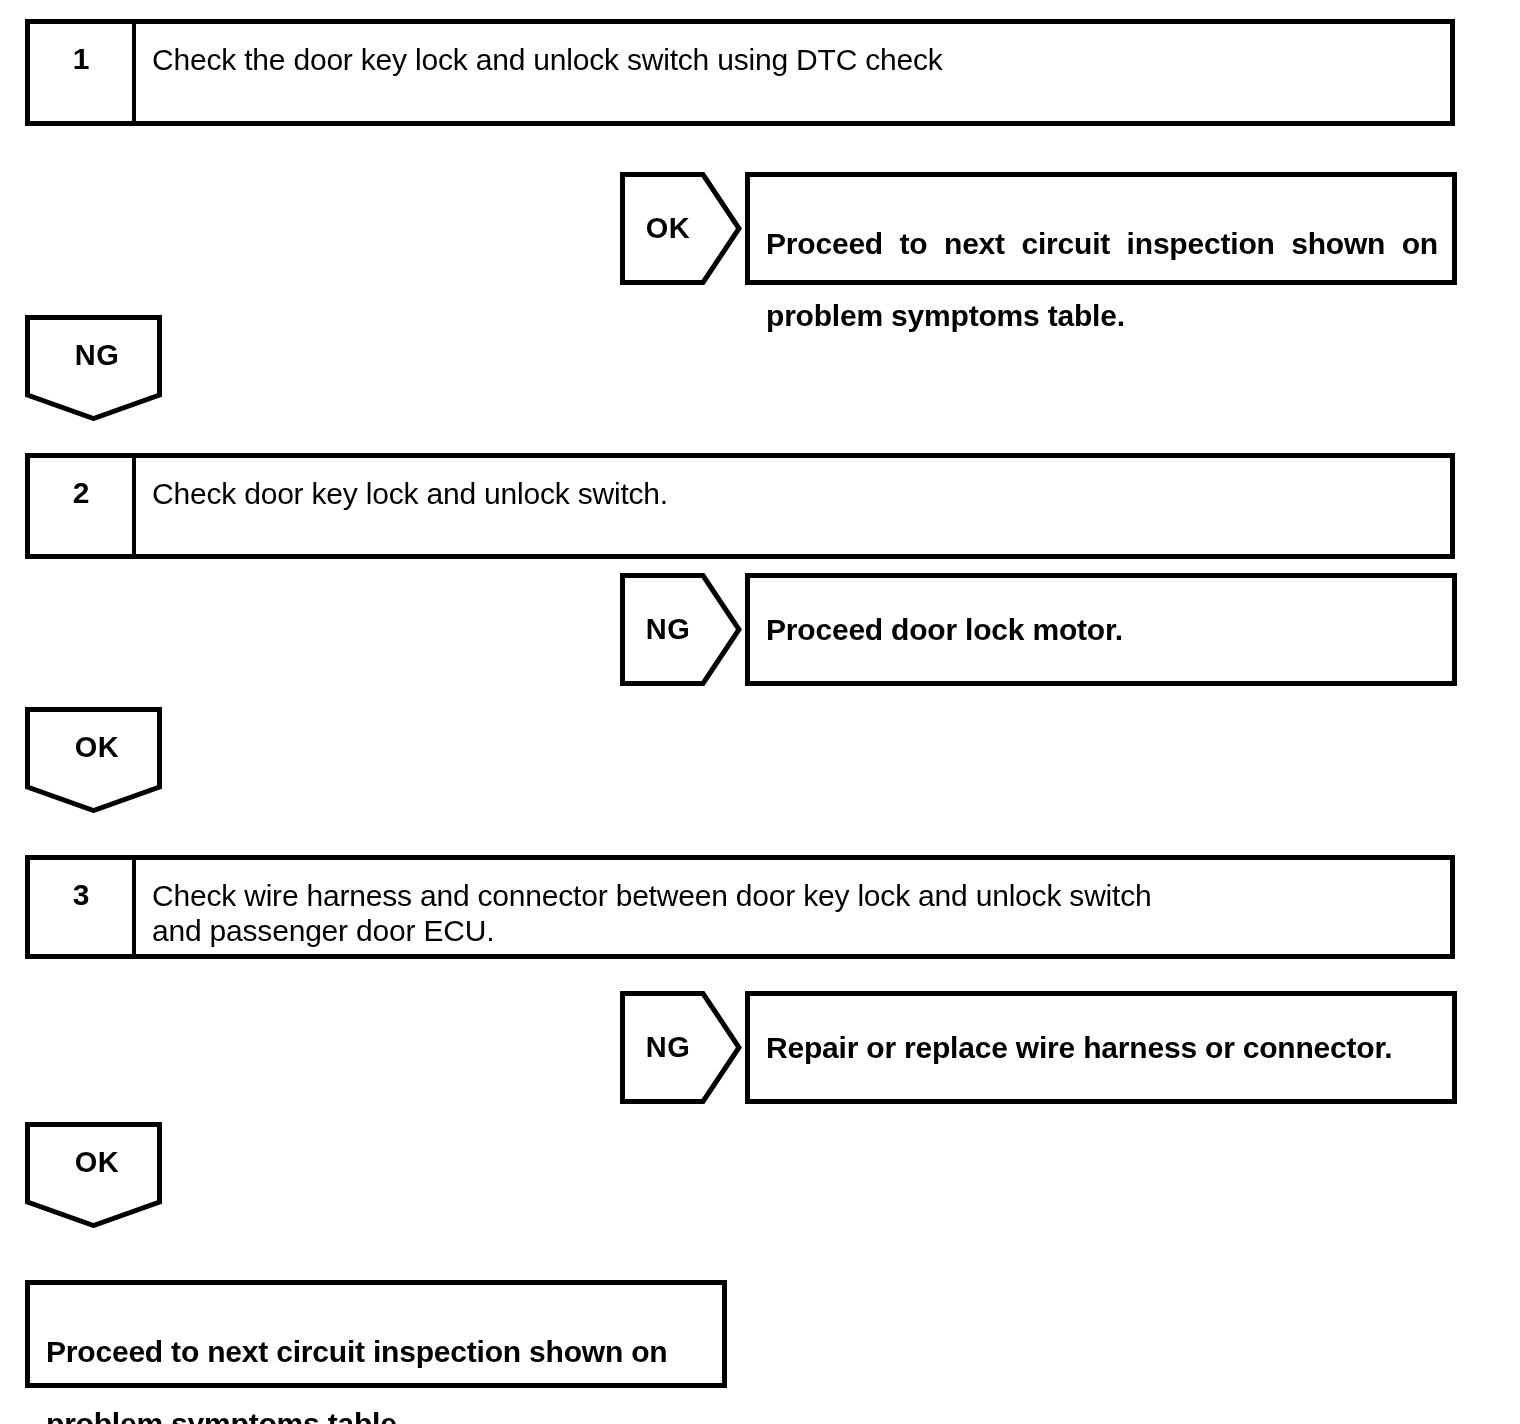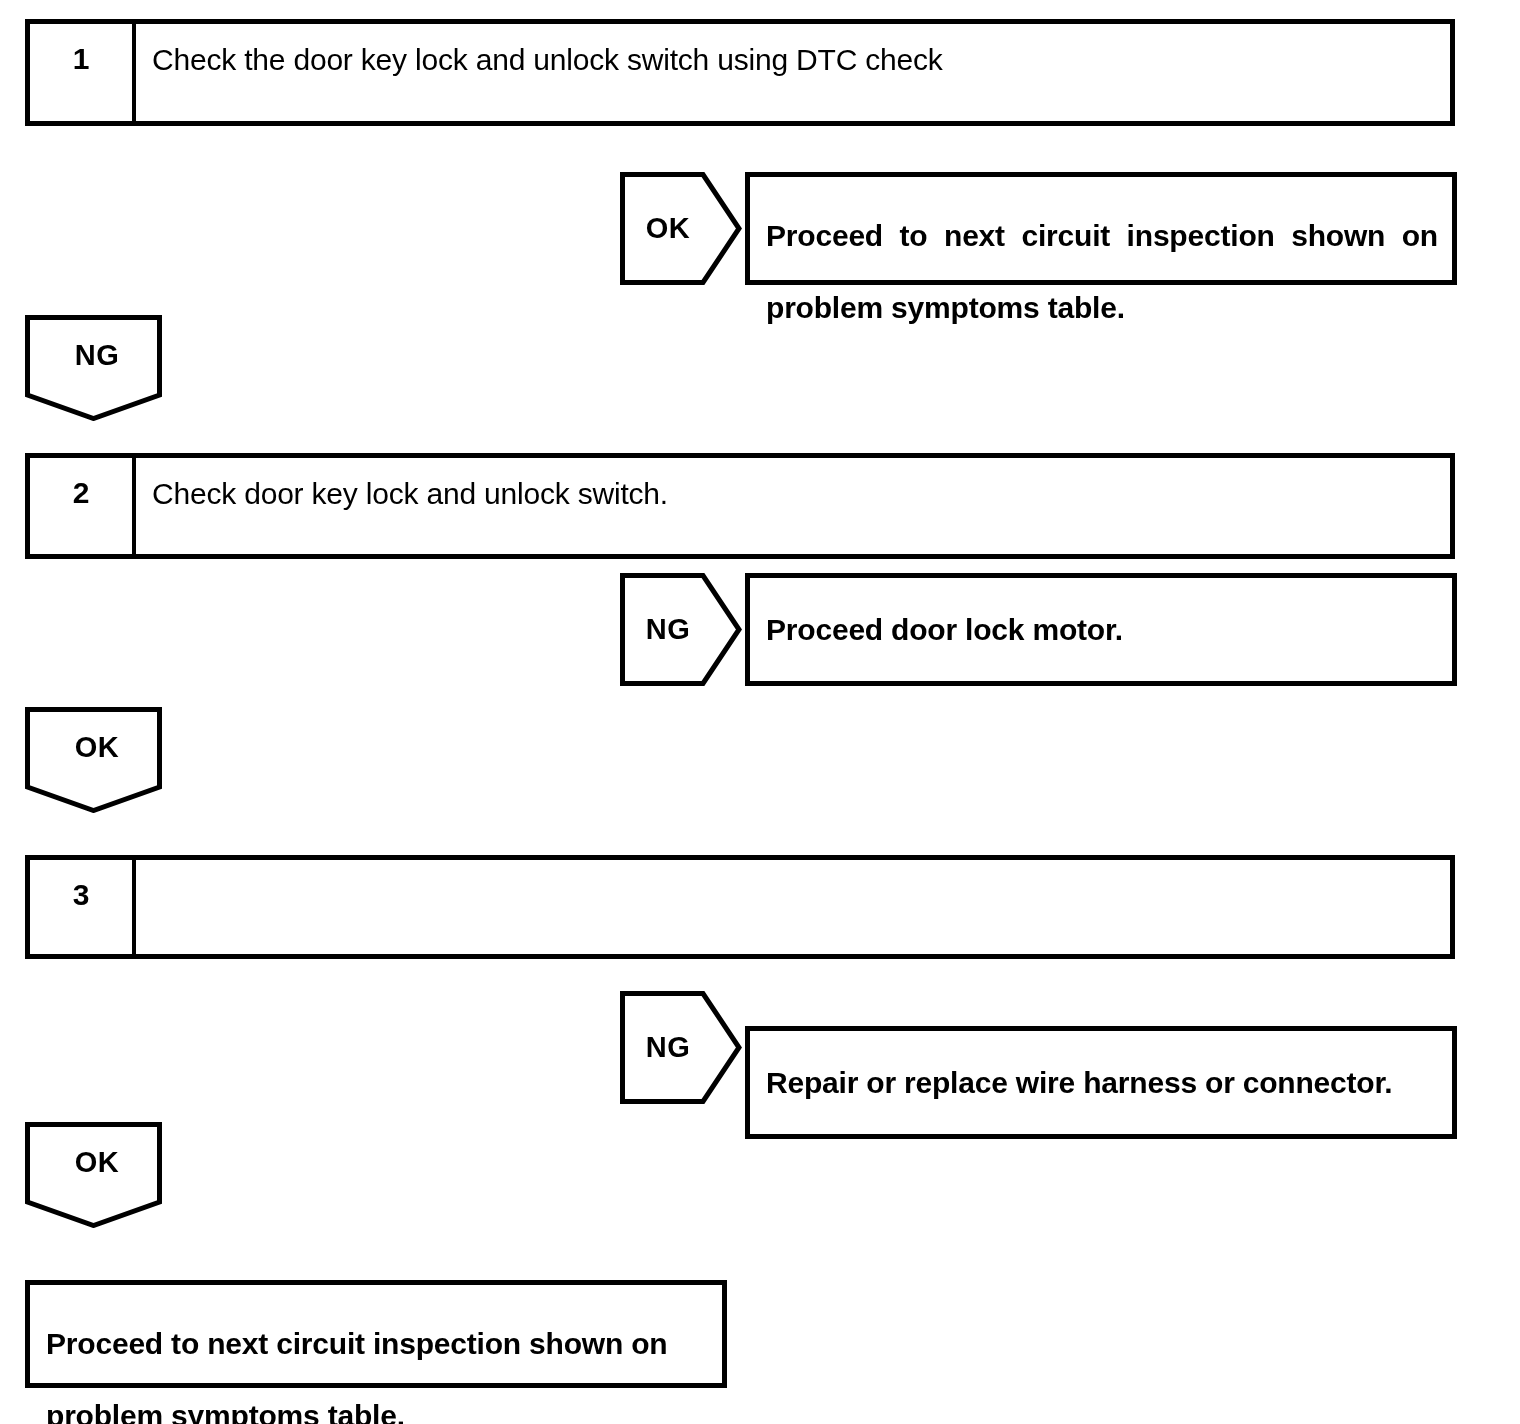--- a/index.html
+++ b/index.html
@@ -139,21 +139,21 @@
     text-align: justify;
   }
   .result-text.justify > .jline1 {
     display: block;
     text-align: justify;
     text-align-last: justify;
   }
   .result-text.justify > .jline2 {
     display: block;
   }
-  .pad-top-13 { padding-top: 5px; }
+  .pad-top-13 { padding-top: 13px; }
 </style>
 </head>
 <body>
 
 <div class="canvas">
 
   <div class="step-box" style="left:25px; top:19px; width:1430px; height:107px;">
     <div class="step-num-cell">
       <span class="step-num">1</span>
     </div>
@@ -207,30 +207,34 @@
     <svg width="140" height="106" viewBox="0 0 140 106" aria-hidden="true">
       <polygon points="2.5,2.5 134.5,2.5 134.5,80 68.5,103.5 2.5,80" fill="#ffffff" stroke="#000000" stroke-width="5" stroke-linejoin="miter"></polygon>
     </svg>
     <span class="arrow-label">OK</span>
   </div>
 
   <div class="step-box" style="left:25px; top:855px; width:1430px; height:104px;">
     <div class="step-num-cell">
       <span class="step-num">3</span>
     </div>
+    <div class="step-text-cell">
+      <span class="step-text">Check wire harness and connector between door key lock and unlock switch
+and passenger door ECU.</span>
+    </div>
   </div>
 
   <div class="branch-arrow" style="left:620px; top:991px;">
     <svg width="122" height="113" viewBox="0 0 122 113" aria-hidden="true">
       <polygon points="2.5,2.5 83,2.5 119,56.5 83,110.5 2.5,110.5" fill="#ffffff" stroke="#000000" stroke-width="5" stroke-linejoin="miter"></polygon>
     </svg>
     <span class="arrow-label">NG</span>
   </div>
 
-  <div class="result-box" style="left:745px; top:991px; width:712px; height:113px;margin-top:35px;">
+  <div class="result-box" style="left:745px; top:991px; width:712px; height:113px;">
     <div class="result-text">Repair or replace wire harness or connector.</div>
   </div>
 
   <div class="down-arrow" style="left:25px; top:1122px;">
     <svg width="140" height="106" viewBox="0 0 140 106" aria-hidden="true">
       <polygon points="2.5,2.5 134.5,2.5 134.5,80 68.5,103.5 2.5,80" fill="#ffffff" stroke="#000000" stroke-width="5" stroke-linejoin="miter"></polygon>
     </svg>
     <span class="arrow-label">OK</span>
   </div>
 

